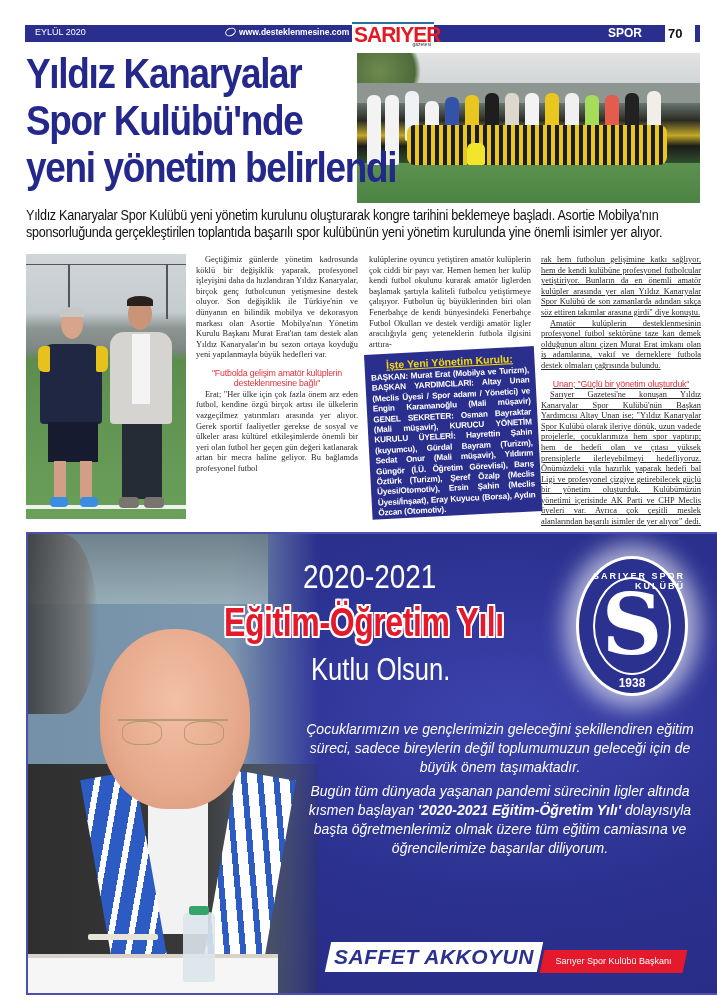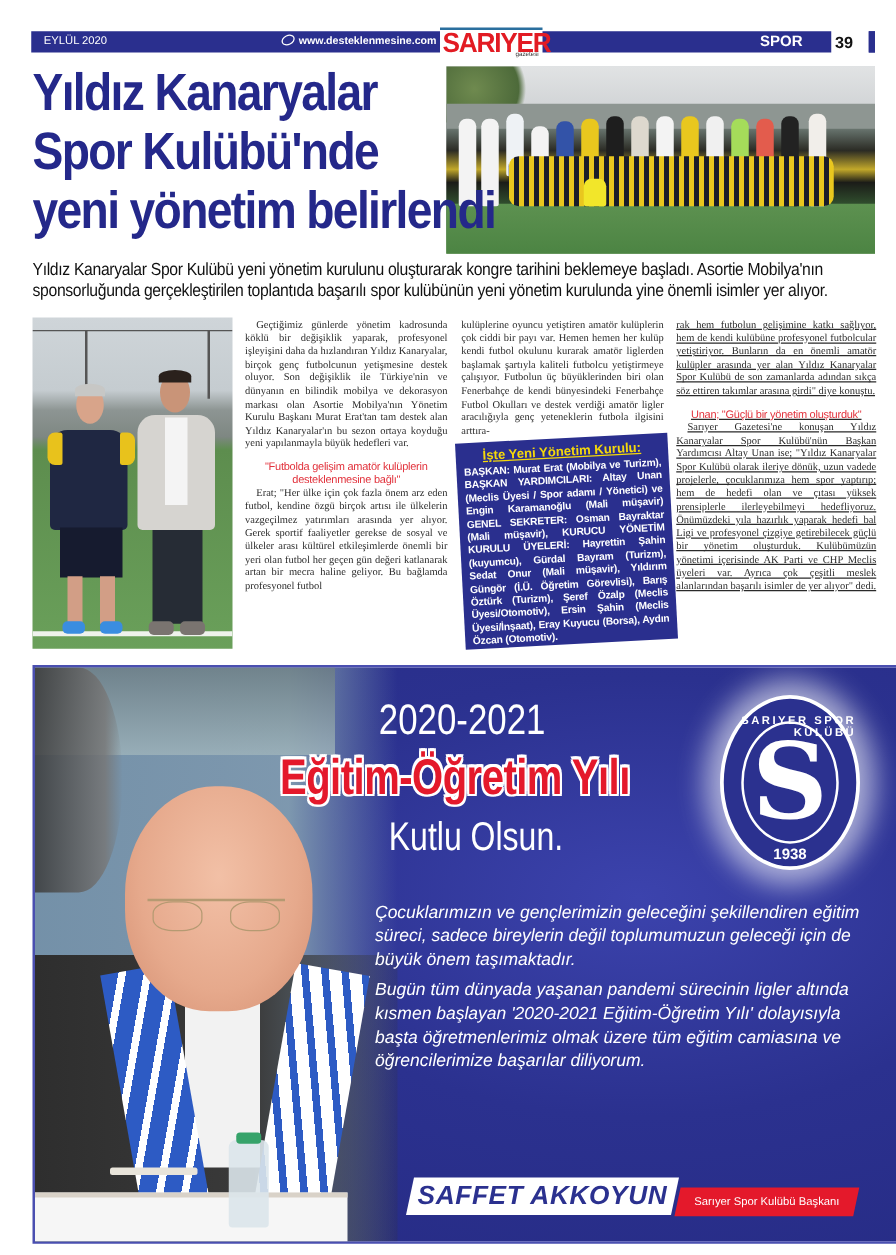--- a/index.html
+++ b/index.html
@@ -93,42 +93,42 @@
   .ad .yr { position:absolute; left: 275px; top: 24px; font: 34px/36px "Liberation Sans", sans-serif; color: #fff; transform: scaleX(0.82); transform-origin: left top; letter-spacing: 0px; }
   .ad .egitim { position:absolute; left: 196px; top: 66px; font: bold 40px/44px "Liberation Sans", sans-serif; color: #e4192b; transform: scaleX(0.8); transform-origin: left top; letter-spacing: -0.5px; text-shadow: 2px 0 0 #fff, -2px 0 0 #fff, 0 2px 0 #fff, 0 -2px 0 #fff, 2px 2px 0 #fff, -2px -2px 0 #fff, 2px -2px 0 #fff, -2px 2px 0 #fff; white-space: nowrap; }
   .ad .kutlu { position:absolute; left: 283px; top: 118px; font: 32px/34px "Liberation Sans", sans-serif; color: #fff; transform: scaleX(0.8); transform-origin: left top; white-space: nowrap; }
 
   .ad .emblem { position:absolute; left: 548px; top: 22px; width: 112px; height: 140px; border-radius: 50%; background: #2b318f; border: 3px solid #fff; box-shadow: 0 0 22px 12px rgba(255,255,255,0.6); }
   .ad .emblem .inner { position:absolute; left: 14px; top: 18px; width: 78px; height: 98px; border-radius: 50%; border: 2px solid #fff; }
   .ad .emblem .S { position:absolute; left: 0; top: 18px; width: 100%; text-align:center; font: bold 84px/96px "DejaVu Serif", serif; color: #fff; }
   .ad .emblem .arc { position:absolute; left: 0; top: 12px; width: 100%; text-align:right; font: bold 9px "Liberation Sans", sans-serif; color: #fff; letter-spacing: 2px; }
   .ad .emblem .yr40 { position:absolute; left: 0; bottom: 3px; width: 100%; text-align:center; font: bold 12px "Liberation Sans", sans-serif; color: #fff; }
 
-  .ad .msg { position:absolute; left: 272px; top: 186px; width: 400px; font: italic 14px/19px "Liberation Sans", sans-serif; color: #fff; text-align: left; }
+  .ad .msg { position:absolute; left: 272px; top: 186px; width: 400px; font: italic 14px/19px "Liberation Sans", sans-serif; color: #fff; text-align: center; }
   .ad .msg p { margin-bottom: 5px; }
-  .ad .msg b { font-weight: normal; }
+  .ad .msg b { font-weight: bold; }
 
   .ad .sig-name { position:absolute; left: 300px; top: 408px; width: 212px; height: 30px; background: #fff; transform: skewX(-12deg); }
   .ad .sig-name span { display:block; transform: skewX(12deg); font: italic bold 21px/30px "Liberation Sans", sans-serif; color: #2b318f; text-align: center; letter-spacing: 0.5px; }
   .ad .sig-title { position:absolute; left: 514px; top: 416px; width: 143px; height: 23px; background: #e4192b; transform: skewX(-12deg); }
   .ad .sig-title span { display:block; transform: skewX(12deg); font: 9px/23px "Liberation Sans", sans-serif; color: #fff; text-align: center; }
 </style>
 </head>
 <body>
 
 <div class="hdr">
   <span class="date">EYLÜL 2020</span>
   <span class="web"><span class="ic"></span><span>www.desteklenmesine.com</span></span>
   <div class="logo">
     <span class="t">SARIYER</span>
     <span class="s">gazetesi</span>
   </div>
   <span class="phone">✆ <span>0212 242 01 27</span></span>
   <span class="sec">SPOR</span>
-  <span class="pg">39</span>
+  <span class="pg">70</span>
   <span class="pgbar"></span>
 </div>
 
 <div class="team-photo">
   <div class="sky"></div>
   <div class="trees"></div>
   <div class="wall"></div>
   <div class="grass"></div>
   <div class="people">
     <div class="p" style="left:4px;top:14px;height:70px;background:#f3f3f3;"></div>
@@ -196,20 +196,21 @@
   <p style="text-indent:0">kulüplerine oyuncu yetiştiren amatör kulüplerin çok ciddi bir payı var. Hemen hemen her kulüp kendi futbol okulunu kurarak amatör liglerden başlamak şartıyla kaliteli futbolcu yetiştirmeye çalışıyor. Futbolun üç büyüklerinden biri olan Fenerbahçe de kendi bünyesindeki Fenerbahçe Futbol Okulları ve destek verdiği amatör ligler aracılığıyla genç yeteneklerin futbola ilgisini arttıra-</p>
 </div>
 
 <div class="board">
   <span class="ttl">İşte Yeni Yönetim Kurulu:</span>
   <div class="txt">BAŞKAN: Murat Erat (Mobilya ve Turizm), BAŞKAN YARDIMCILARI: Altay Unan (Meclis Üyesi / Spor adamı / Yönetici) ve Engin Karamanoğlu (Mali müşavir) GENEL SEKRETER: Osman Bayraktar (Mali müşavir), KURUCU YÖNETİM KURULU ÜYELERİ: Hayrettin Şahin (kuyumcu), Gürdal Bayram (Turizm), Sedat Onur (Mali müşavir), Yıldırım Güngör (İ.Ü. Öğretim Görevlisi), Barış Öztürk (Turizm), Şeref Özalp (Meclis Üyesi/Otomotiv), Ersin Şahin (Meclis Üyesi/İnşaat), Eray Kuyucu (Borsa), Aydın Özcan (Otomotiv).</div>
 </div>
 
 <div class="col col3">
   <p style="text-indent:0">rak hem futbolun gelişimine katkı sağlıyor, hem de kendi kulübüne profesyonel futbolcular yetiştiriyor. Bunların da en önemli amatör kulüpler arasında yer alan Yıldız Kanaryalar Spor Kulübü de son zamanlarda adından sıkça söz ettiren takımlar arasına girdi" diye konuştu.</p>
+  <p>Amatör kulüplerin desteklenmesinin profesyonel futbol sektörüne taze kan demek olduğunun altını çizen Murat Erat imkanı olan iş adamlarına, vakıf ve derneklere futbola destek olmaları çağrısında bulundu.</p>
   <h4>Unan; "Güçlü bir yönetim oluşturduk"</h4>
   <p>Sarıyer Gazetesi'ne konuşan Yıldız Kanaryalar Spor Kulübü'nün Başkan Yardımcısı Altay Unan ise; "Yıldız Kanaryalar Spor Kulübü olarak ileriye dönük, uzun vadede projelerle, çocuklarımıza hem spor yaptırıp; hem de hedefi olan ve çıtası yüksek prensiplerle ilerleyebilmeyi hedefliyoruz. Önümüzdeki yıla hazırlık yaparak hedefi bal Ligi ve profesyonel çizgiye getirebilecek güçlü bir yönetim oluşturduk. Kulübümüzün yönetimi içerisinde AK Parti ve CHP Meclis üyeleri var. Ayrıca çok çeşitli meslek alanlarından başarılı isimler de yer alıyor" dedi.</p>
 </div>
 
 <div class="ad">
   <div class="bg-photo"></div>
   <div class="bg-top"></div>
   <div class="dark-shape"></div>
   <div class="jacket"></div>
   <div class="shirt"></div>

